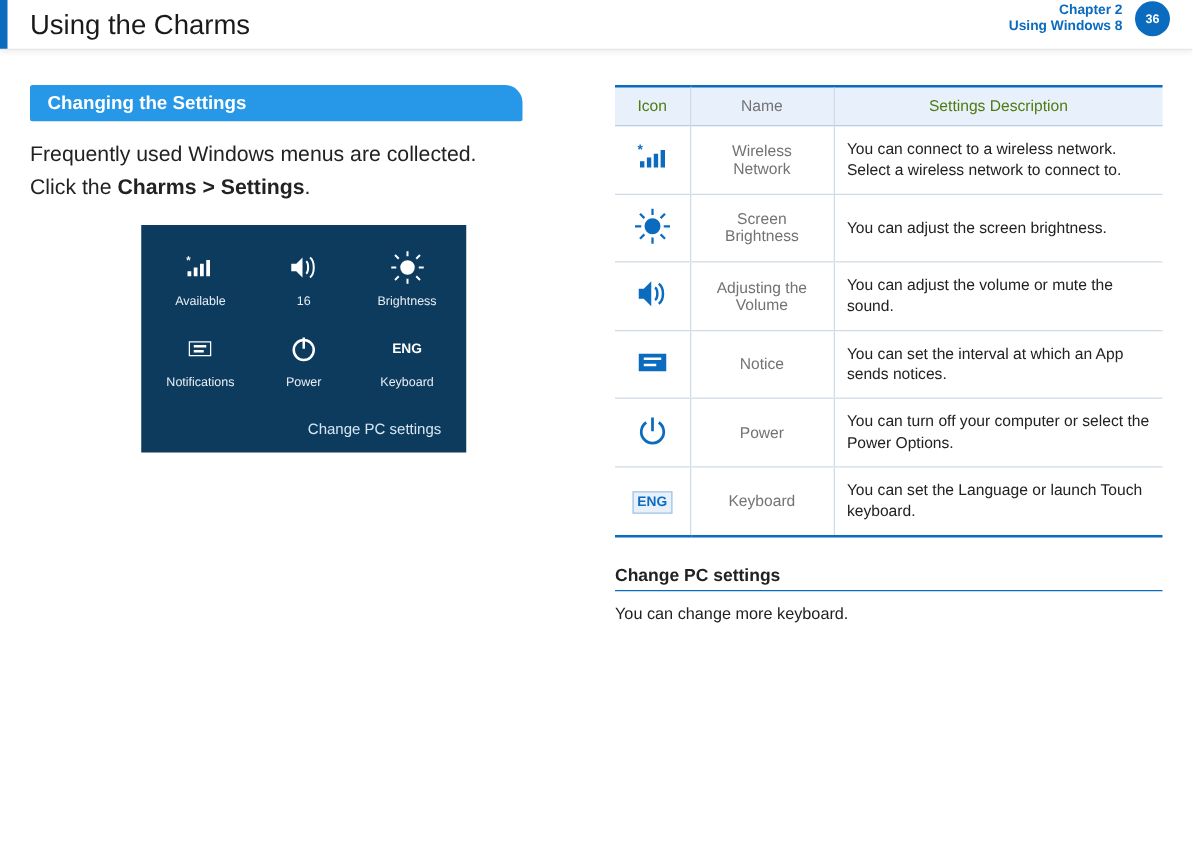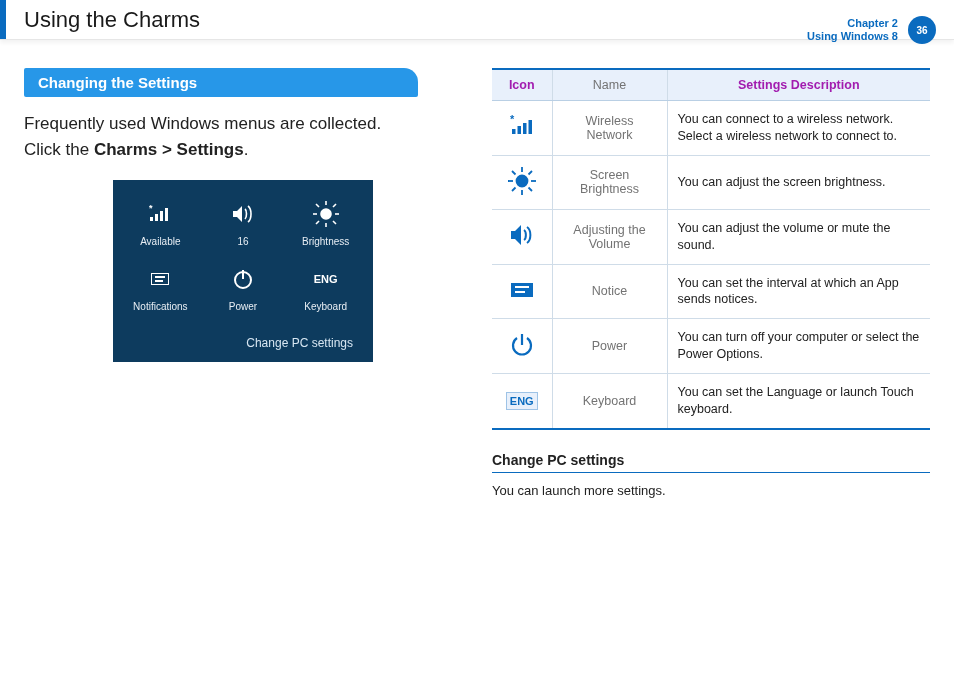--- a/index.html
+++ b/index.html
@@ -1,42 +1,42 @@
 <!DOCTYPE html>
 <html><head>
 <meta charset="utf-8">
 <style>
   * { box-sizing: border-box; margin: 0; padding: 0; }
   body { width: 954px; height: 677px; font-family: "Segoe UI", Arial, sans-serif; color: #222; background: #fff; position: relative; overflow: hidden; }
 
   .header { position: relative; height: 40px; border-bottom: 1px solid #e6e6e6; display: flex; align-items: center; padding-left: 6px; box-shadow: 0 3px 4px rgba(0,0,0,0.05); }
   .header::before { content:""; position:absolute; left:0; top:0; bottom:0; width:6px; background:#0a6bbf; }
   .page-title { font-size: 22px; font-weight: 400; margin-left: 18px; color:#1a1a1a; }
-  .chapter-wrap { position: absolute; right: 18px; top: 16px; display: flex; align-items: center; gap: 10px; }
+  .chapter-wrap { position: absolute; right: 18px; top: 1px; display: flex; align-items: center; gap: 10px; }
   .chapter-text { font-size: 11px; font-weight: 700; color: #0a6bbf; text-align: right; line-height: 1.2; }
   .page-badge { width: 28px; height: 28px; border-radius: 50%; background: #0a6bbf; color: #fff; display: flex; align-items: center; justify-content: center; font-size: 10px; font-weight: 700; }
 
   .content { display: flex; padding: 28px 24px 0 24px; gap: 30px; }
   .col { flex: 1; min-width: 0; }
 
   .section-hdr { background: #2797e8; color: #fff; font-weight: 700; font-size: 15px; padding: 6px 14px; border-radius: 2px 14px 2px 2px; width: 90%; margin-bottom: 14px; }
   .intro { font-size: 17px; line-height: 1.5; margin-bottom: 18px; }
 
   
   .panel-wrap { display:flex; justify-content:center; }
   .panel { background:#0d3b5e; width: 260px; padding: 18px 6px 10px 6px; color:#fff; }
   .prow { display:flex; justify-content:space-around; margin-bottom:16px; }
   .pitem { width: 80px; display:flex; flex-direction:column; align-items:center; gap:6px; }
   .pico { width:36px; height:32px; display:flex; align-items:center; justify-content:center; }
   .plabel { font-size:10px; color:#e8eef4; text-align:center; }
   .panel-foot { text-align:right; font-size:12px; color:#d7e6f2; padding: 8px 14px 2px 0; }
 
   
   table { width: 100%; border-collapse: collapse; font-size: 12.5px; }
-  th { background: #e8f0fb; color: #a21caf; font-weight: 700; padding: 8px 10px; border-top: 2px solid #0a6bbf; border-bottom: 1px solid #b9cfe4; }
+  th { background: #e8f0fb; color: #4d7c0f; font-weight: 400; padding: 8px 10px; border-top: 2px solid #0a6bbf; border-bottom: 1px solid #b9cfe4; }
   th + th, td + td { border-left: 1px solid #cfdce8; }
   td { padding: 10px 10px; border-bottom: 1px solid #cfdce8; vertical-align: middle; }
   tr:last-child td { border-bottom: 2px solid #0a6bbf; }
   .col-icon { width: 60px; text-align: center; }
   .col-name { width: 115px; text-align: center; color: #737373; font-weight: 400; }
   .col-desc { color:#222; line-height:1.35; }
 
   .sub-hdr { font-size: 14px; font-weight: 700; margin-top: 22px; border-bottom: 1.5px solid #0a6bbf; padding-bottom: 4px; }
   .sub-body { font-size: 13px; margin-top: 10px; }
 
@@ -228,15 +228,15 @@
         </tr>
         <tr>
           <td class="col-icon"><span class="eng">ENG</span></td>
           <td class="col-name">Keyboard</td>
           <td class="col-desc">You can set the Language or launch Touch keyboard.</td>
         </tr>
       </tbody>
     </table>
 
     <div class="sub-hdr">Change PC settings</div>
-    <div class="sub-body">You can launch more settings.</div>
+    <div class="sub-body">You can change more keyboard.</div>
   </div>
 </div>
 
 </body></html>

